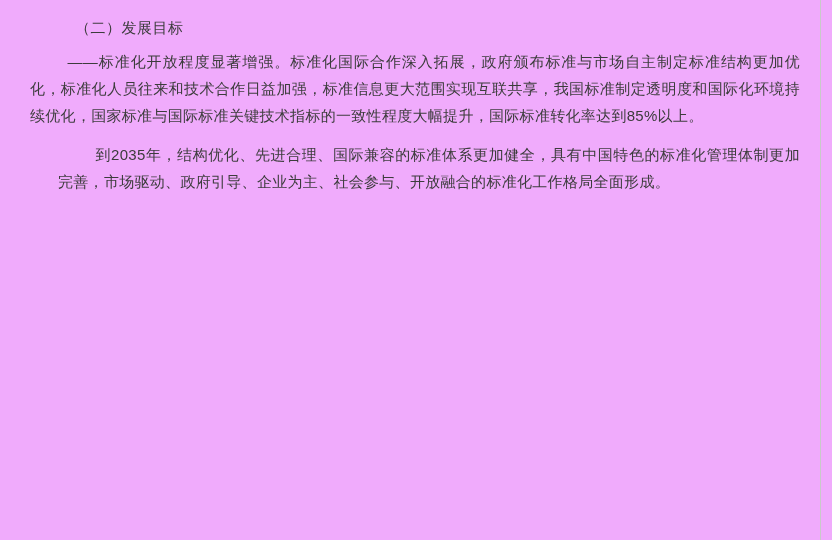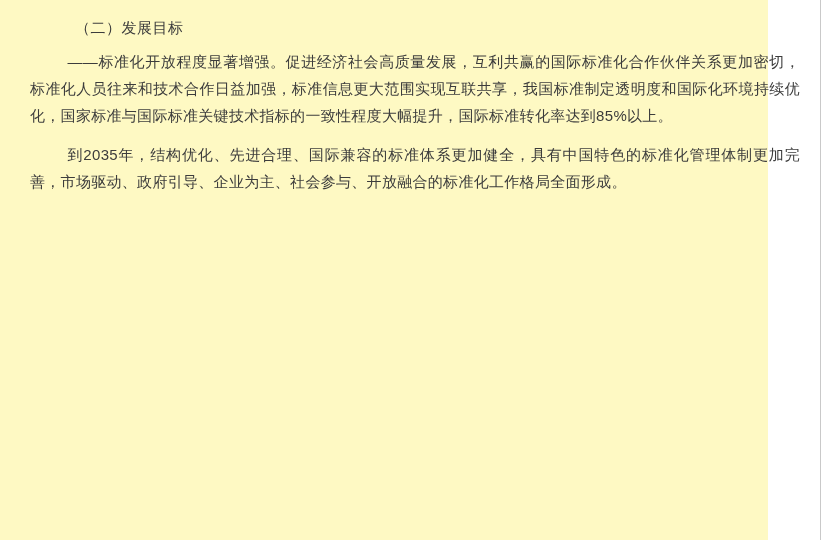--- a/index.html
+++ b/index.html
@@ -8,23 +8,23 @@
     background: #ffffff;
   }
   body {
     width: 832px;
     height: 540px;
     overflow: hidden;
     font-family: "Liberation Sans", "DejaVu Sans", sans-serif;
   }
   .page {
     position: relative;
-    width: 768px;
+    width: 832px;
     height: 540px;
-    background: #fef9c3;
+    background: #f0abfc;
     box-sizing: border-box;
     padding: 14px 32px 0 30px;
   }
   .content {
     width: 770px;
     color: #3c3c3c;
     font-size: 15px;
     line-height: 27px;
   }
   .heading {
@@ -36,33 +36,34 @@
     letter-spacing: 0.5px;
   }
   .para {
     margin: 0 0 12px 0;
     text-indent: 2.5em;
     text-align: justify;
     letter-spacing: 0.3px;
   }
   .para:last-child {
     margin-bottom: 0;
+    margin-left: 28px;
   }
   .right-divider {
     position: absolute;
     top: 0;
     left: 820px;
     width: 1px;
     height: 540px;
     background: #c9c9c9;
   }
 </style>
 </head>
 <body>
 
 <div class="page">
   <div class="content">
     <h2 class="heading">（二）发展目标</h2>
-    <p class="para">——标准化开放程度显著增强。促进经济社会高质量发展，互利共赢的国际标准化合作伙伴关系更加密切，标准化人员往来和技术合作日益加强，标准信息更大范围实现互联共享，我国标准制定透明度和国际化环境持续优化，国家标准与国际标准关键技术指标的一致性程度大幅提升，国际标准转化率达到85%以上。</p>
+    <p class="para">——标准化开放程度显著增强。标准化国际合作深入拓展，政府颁布标准与市场自主制定标准结构更加优化，标准化人员往来和技术合作日益加强，标准信息更大范围实现互联共享，我国标准制定透明度和国际化环境持续优化，国家标准与国际标准关键技术指标的一致性程度大幅提升，国际标准转化率达到85%以上。</p>
     <p class="para">到2035年，结构优化、先进合理、国际兼容的标准体系更加健全，具有中国特色的标准化管理体制更加完善，市场驱动、政府引导、企业为主、社会参与、开放融合的标准化工作格局全面形成。</p>
   </div>
   <div class="right-divider"></div>
 </div>
 
 </body></html>

